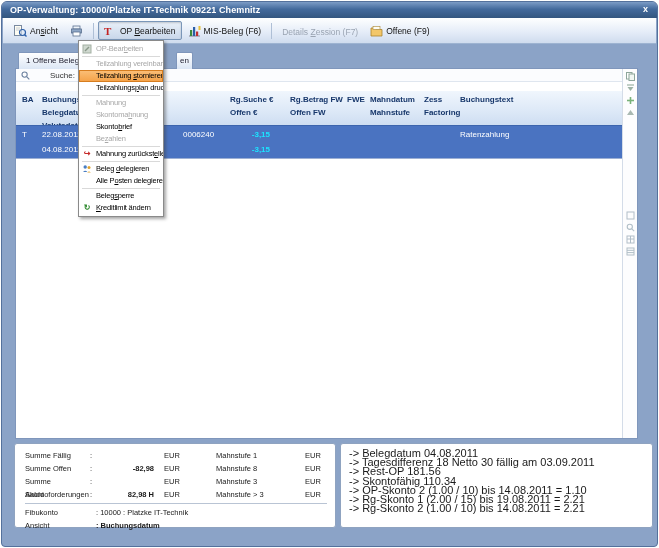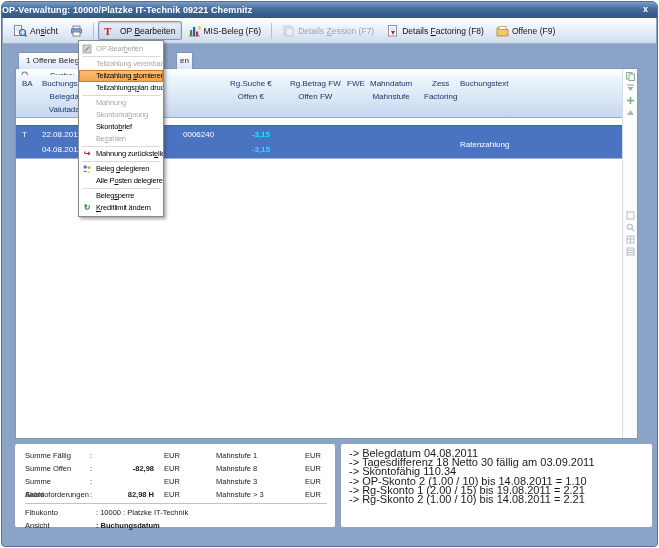--- a/index.html
+++ b/index.html
@@ -5,56 +5,56 @@
   * { box-sizing: border-box; }
   html,body { margin:0; padding:0; background:#fff; }
   body { font-family:"Liberation Sans", sans-serif; }
   .window { position:relative; width:657px; height:546px; margin:1px; background:#8ba3c7;
             border:1px solid #54719c; border-radius:6px 6px 4px 4px; overflow:hidden; }
 
   
   .titlebar { position:absolute; top:0; left:0; right:0; height:16px;
     background:linear-gradient(#7c9cc6 0%, #436a9c 45%, #33567f 100%);
     border-radius:5px 5px 0 0; color:#fff; font-size:9px; font-weight:bold;
-    line-height:16px; letter-spacing:.1px; }
+    line-height:16px; padding-left:8px; letter-spacing:.1px; }
   .closebtn { position:absolute; right:9px; top:0; color:#fff; font-size:9px; font-weight:bold;
     line-height:15px; cursor:default; }
 
   
   .toolbar { position:absolute; top:16px; left:1px; right:1px; height:26px;
     background:linear-gradient(#feffff 0%, #e3ebf7 60%, #cfdcee 100%);
     border-bottom:1px solid #9db3d1; display:flex; align-items:center; padding-left:5px;
     font-size:8.5px; color:#111; }
   .tbtn { display:inline-flex; align-items:center; gap:3px; padding:2px 5px; height:19px;
     border:1px solid transparent; border-radius:2px; white-space:nowrap; }
   .tbtn.pressed { border-color:#7a96b8; background:linear-gradient(#e9f0f9,#c9d7ea);
     box-shadow:inset 0 1px 2px rgba(0,0,0,.18); }
-  .tbtn.disabled { color:#9aa4b2; }
+  .tbtn.disabled { color:#9aa4b2;flex-direction:column; }
   .tbtn.disabled svg { opacity:.45; filter:grayscale(1); }
   .tsep { width:1px; height:16px; background:#aebfd6; margin:0 4px; }
   .ticon { width:13px; height:12px; display:inline-block; }
   .redT { color:#c32222; font-family:"Liberation Serif",serif; font-weight:bold; font-size:11px; line-height:12px; }
 
   
   .tab { position:absolute; top:50px; height:17px; background:linear-gradient(#ffffff,#dce7f5);
     border:1px solid #7f96bb; border-bottom:none; border-radius:2px 2px 0 0;
     font-size:8px; line-height:15px; padding:0 7px; color:#223; z-index:5; }
   .tab.stub { padding:0 3px; }
 
   
   .panel { position:absolute; left:13px; top:66px; width:623px; height:371px;
     background:#fff; border:1px solid #7f96bb; z-index:4; }
   .searchrow { position:absolute; top:0; left:0; right:15px; height:13px;
     border-bottom:1px solid #dfe6ef; display:flex; align-items:center; gap:20px;
     padding-left:5px; font-size:8px; color:#333; background:#fbfcfe; }
   .search-val { color:#999; font-style:italic; }
 
-  .thead { position:absolute; top:6px; left:0; right:15px; height:43px;
+  .thead { position:absolute; top:22px; left:0; right:15px; height:43px;
     background:linear-gradient(#f0f6fd 0%, #dce8f7 50%, #c6d7ee 100%);
-    border-bottom:1px solid #96abc9; font-size:8px; font-weight:normal; color:#17376b;text-align:center; }
+    border-bottom:1px solid #96abc9; font-size:8px; font-weight:bold; color:#17376b; }
   .hc { position:absolute; top:2px; line-height:13px; white-space:nowrap; }
   .hc span { display:block; }
 
   .trow { position:absolute; top:56px; left:0; right:15px; height:34px;
     background:#4a73c1; border-top:1px solid #3c64ad; border-bottom:1px solid #9db0d4;
     color:#fff; font-size:8px; }
   .cell { position:absolute; white-space:nowrap; line-height:12px; }
   .amt { text-align:right; width:40px; color:#1ce4ff; font-weight:bold; }
 
   .sidebar-strip { position:absolute; top:0; right:0; bottom:0; width:15px;
@@ -144,29 +144,20 @@
     <div class="tsep"></div>
     <div class="tbtn disabled">
       <svg class="ticon" viewBox="0 0 13 12">
         <rect x="2" y="1" width="7" height="9" fill="#e6e6e6" stroke="#999"></rect>
         <rect x="4" y="3" width="7" height="8" fill="#f5f5f5" stroke="#999"></rect>
       </svg>
       <span>Details <u>Z</u>ession (F7)</span>
     </div>
     <div class="tbtn">
       <svg class="ticon" viewBox="0 0 13 12">
-        <rect x="2.5" y="0.5" width="8" height="10.5" fill="#fff" stroke="#8a97a8"></rect>
-        <line x1="4" y1="3" x2="9" y2="3" stroke="#b9c2cf" stroke-width="0.8"></line>
-        <line x1="4" y1="5" x2="9" y2="5" stroke="#b9c2cf" stroke-width="0.8"></line>
-        <path d="M5 6 L9 6 L7 10 Z" fill="#cc2222"></path>
-      </svg>
-      <span>Details <u>F</u>actoring (F8)</span>
-    </div>
-    <div class="tbtn">
-      <svg class="ticon" viewBox="0 0 13 12">
         <path d="M1 3 L5 3 L6 4.5 L12 4.5 L12 11 L1 11 Z" fill="#f3c76a" stroke="#a9842e" stroke-width="0.8"></path>
         <rect x="3" y="1.5" width="7" height="3" fill="#fdfdf4" stroke="#a9842e" stroke-width="0.6"></rect>
       </svg>
       <span>Offene (F9)</span>
     </div>
   </div>
 
   <div class="tab" style="left:16px;">
     <span>1 Offene Belege</span>
   </div>
@@ -218,21 +209,21 @@
       </div>
     </div>
 
     <div class="trow">
       <div class="cell" style="left:6px; top:3px;">T</div>
       <div class="cell" style="left:26px; top:3px;">22.08.2011</div>
       <div class="cell" style="left:26px; top:18px;">04.08.2011</div>
       <div class="cell" style="left:167px; top:3px;">0006240</div>
       <div class="cell amt" style="left:214px; top:3px;">-3,15</div>
       <div class="cell amt" style="left:214px; top:18px;">-3,15</div>
-      <div class="cell" style="left:444px; top:13px;">Ratenzahlung</div>
+      <div class="cell" style="left:444px; top:3px;">Ratenzahlung</div>
     </div>
 
     <div class="sidebar-strip">
       <svg class="sideicon" viewBox="0 0 9 9">
         <rect x="0.5" y="0.5" width="5.5" height="6.5" fill="#fff" stroke="#6a8a7a"></rect>
         <rect x="3" y="2" width="5.5" height="6.5" fill="#eef6f0" stroke="#6a8a7a"></rect>
       </svg>
       <svg class="sideicon" viewBox="0 0 9 9">
         <line x1="1" y1="1" x2="8" y2="1" stroke="#7d9a88" stroke-width="1.2"></line>
         <path d="M4.5 3 L7.5 7 L1.5 7 Z" fill="#7d9a88" transform="rotate(180 4.5 5)"></path>
@@ -372,19 +363,20 @@
     </div>
     <div class="frow">
       <span class="fl">Ansicht</span>
       <span class="fv bold">: Buchungsdatum</span>
     </div>
   </div>
 
   <div class="detpanel">
     <div>-&gt; Belegdatum 04.08.2011</div>
     <div>-&gt; Tagesdifferenz 18 Netto 30 fällig am 03.09.2011</div>
+    <div>-&gt; Rest-OP 181.56</div>
     <div>-&gt; Skontofähig 110.34</div>
     <div>-&gt; OP-Skonto 2 (1.00 / 10) bis 14.08.2011 = 1.10</div>
     <div>-&gt; Rg-Skonto 1 (2.00 / 15) bis 19.08.2011 = 2.21</div>
     <div>-&gt; Rg-Skonto 2 (1.00 / 10) bis 14.08.2011 = 2.21</div>
   </div>
 
 </div>
 
 </body></html>

